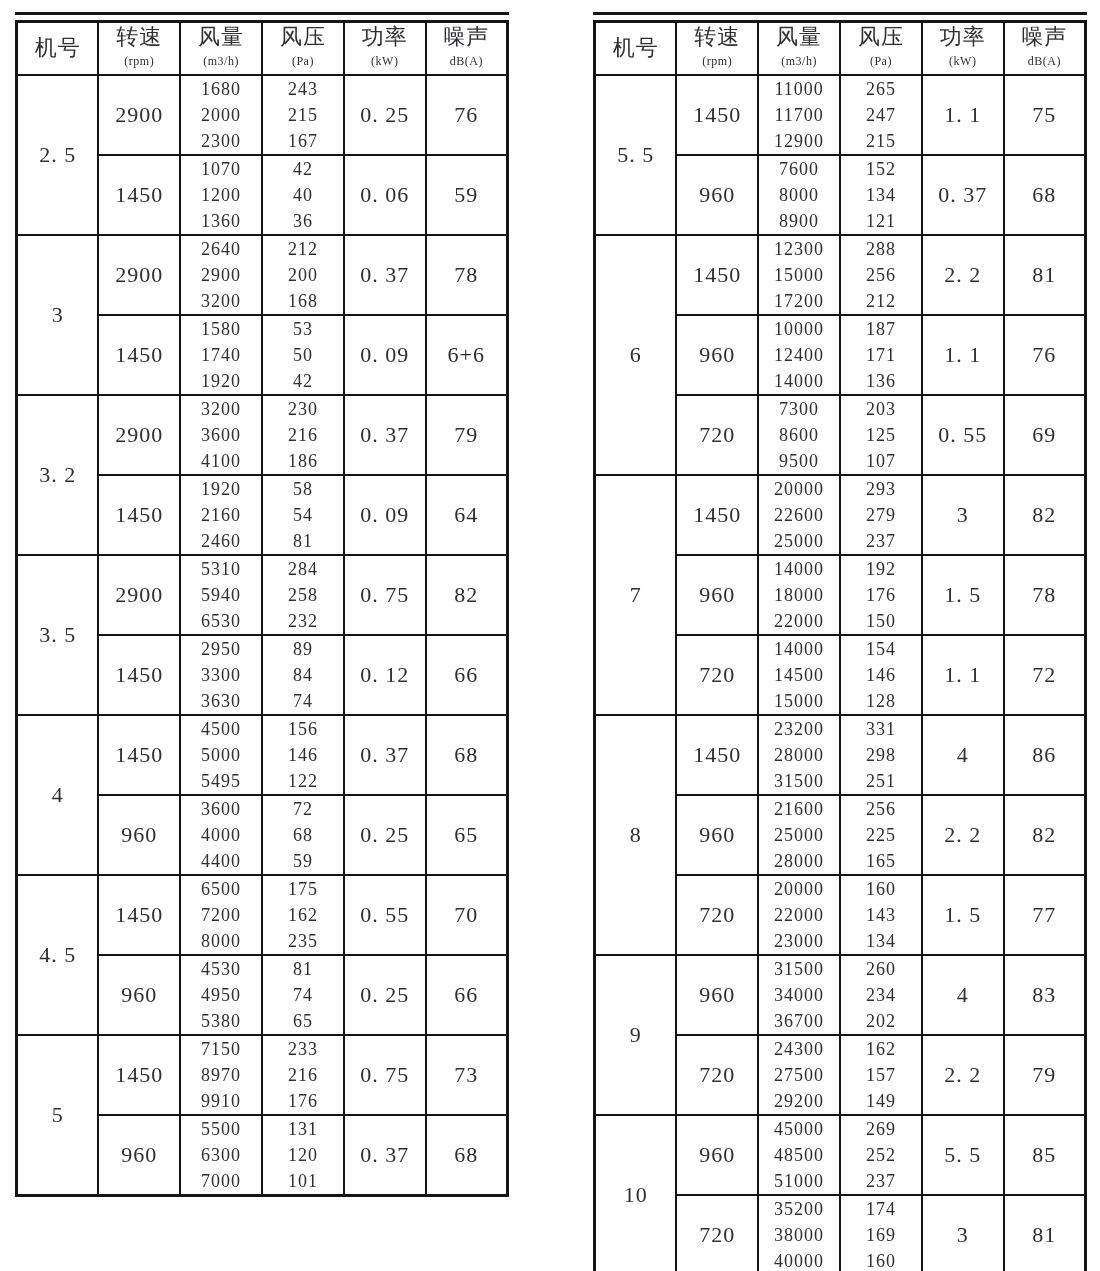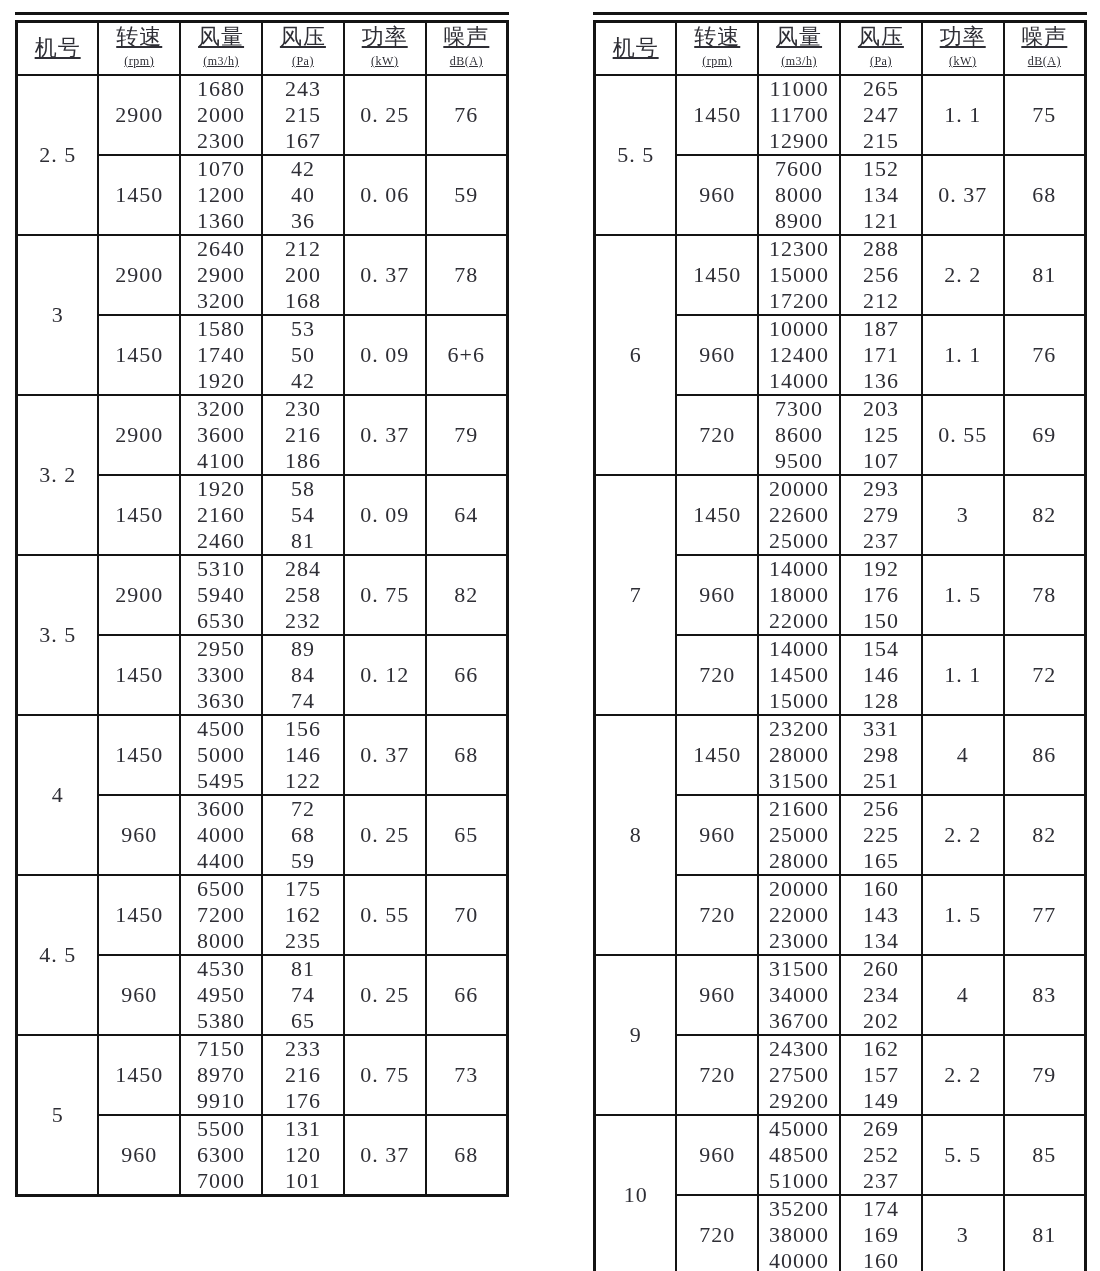--- a/index.html
+++ b/index.html
@@ -30,37 +30,37 @@
     border: 3px solid #141414;
   }
   table.spec th, table.spec td {
     border: 2px solid #141414;
     text-align: center;
     vertical-align: middle;
     padding: 0;
     font-weight: normal;
     overflow: hidden;
   }
-  table.spec thead tr { height: 53px; text-decoration: underline; }
+  table.spec thead tr { height: 53px; }
   table.spec tbody tr { height: 78.5px; }
   .h-title {
     font-size: 22px;
     line-height: 26px;
     letter-spacing: 1px;
   }
   .h-unit {
     font-size: 12px;
     line-height: 23px;
     letter-spacing: 0.5px;
   }
   td.model-cell, td.rpm-cell, td.power-cell, td.noise-cell {
     font-size: 22px;
     letter-spacing: 1px;
   }
-  td.flow-cell, td.pressure-cell { font-size: 22px; }
+  td.flow-cell, td.pressure-cell { font-size: 18px; }
   .val-line {
     line-height: 26px;
     letter-spacing: 1px;
   }
 </style>
 </head>
 <body>
 
 <div class="page">
   <div class="table-block">

